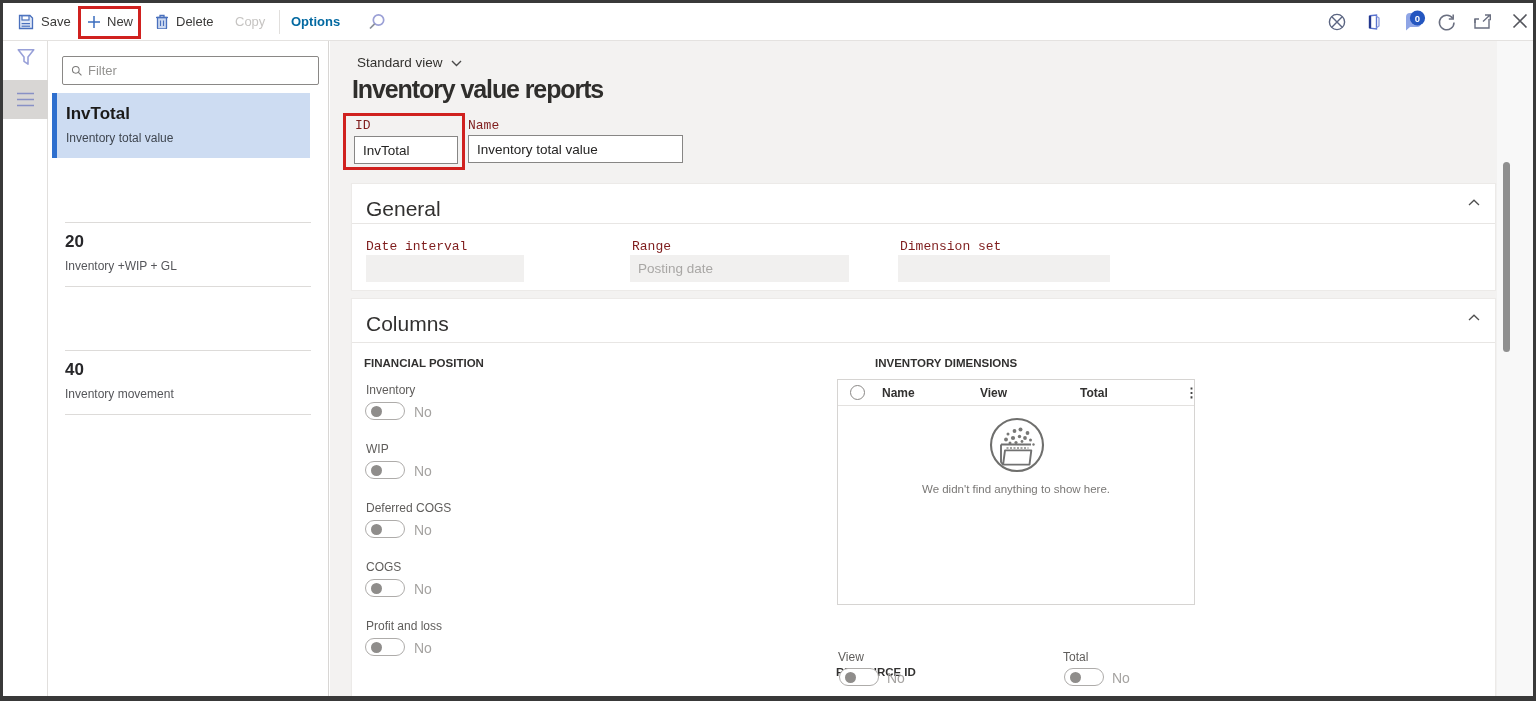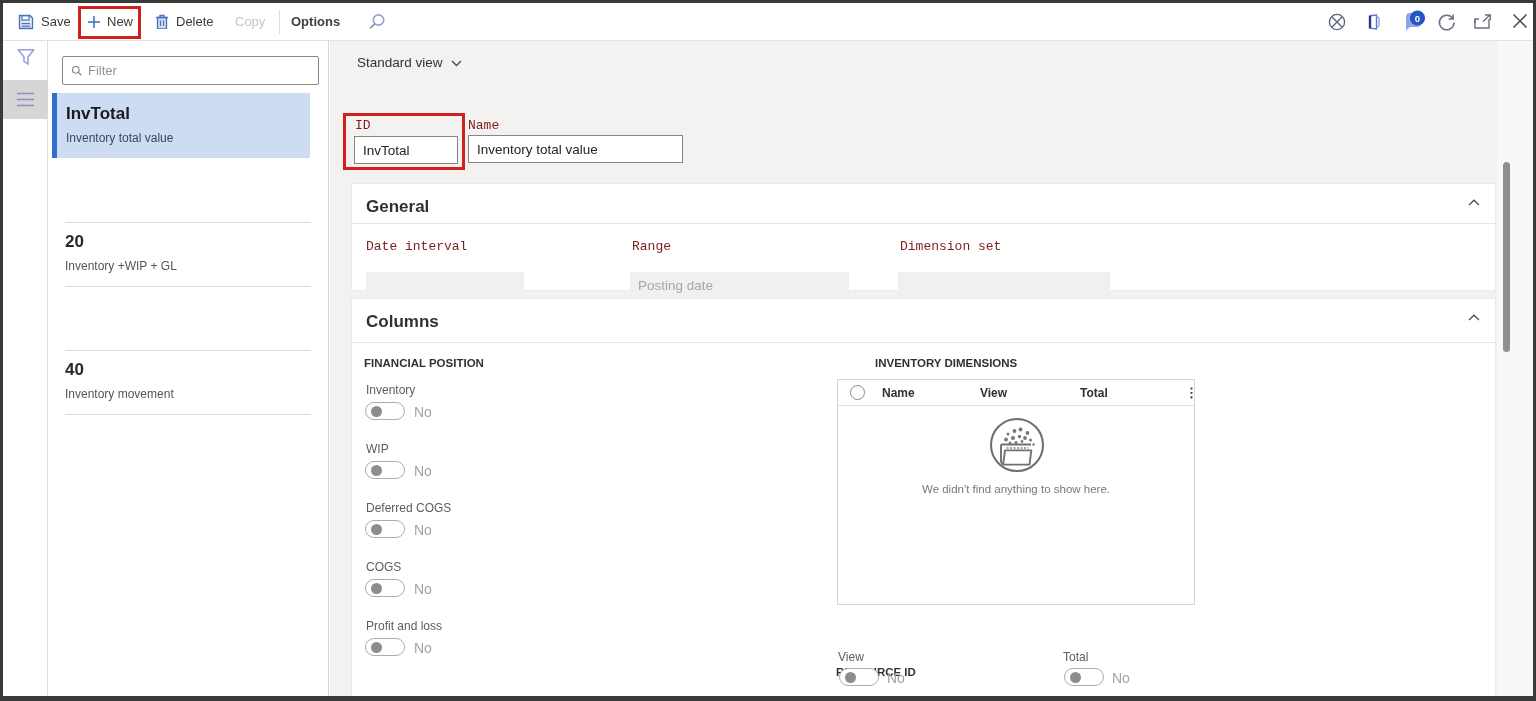--- a/index.html
+++ b/index.html
@@ -20,25 +20,25 @@
   .litem { position:absolute; left:4px; width:258px; height:64px; }
   .litem .t1 { position:absolute; left:13px; top:10px; font-size:17px; font-weight:700; color:#27272a; }
   .litem .t2 { position:absolute; left:13px; top:37px; font-size:12px; color:#55565a; }
   .lsep { position:absolute; left:17px; width:246px; height:1px; background:#dddbd9; }
   #selitem { position:absolute; left:4px; top:52px; width:258px; height:65px; background:#cddcf2; border-left:5px solid #2e6fce; }
   #selitem .t1 { position:absolute; left:9px; top:11px; font-size:17px; font-weight:700; color:#1b1a19; }
   #selitem .t2 { position:absolute; left:9px; top:38px; font-size:12px; color:#3f4650; }
   
   #main { position:absolute; left:330px; top:41px; width:1203px; height:656px; background:#f3f2f1; }
   .card { position:absolute; left:21px; width:1145px; background:#fff; border:1px solid #eceae8; box-shadow:0 0.3px 0.9px rgba(0,0,0,.08); }
-  .cardhead { position:absolute; left:14px; top:13px; font-size:17px; font-weight:700; color:#323130; }
+  .cardhead { position:absolute; left:14px; top:13px; font-size:21px; font-weight:400; color:#323130; }
   .cardsep { position:absolute; left:0; top:39px; width:100%; height:1px; background:#e8e6e4; }
   .chev { position:absolute; right:15px; top:15px; }
   .flabel { position:absolute; font-size:13px; color:#7f1d1d;font-family:Liberation Mono, monospace; }
-  .ginput { position:absolute; height:27px; background:#f1f0ef;margin-top:17px; }
+  .ginput { position:absolute; height:27px; background:#f1f0ef; }
   .winput { position:absolute; height:28px; background:#fff; border:1px solid #878685; font-size:13.5px; color:#252423; display:flex; align-items:center; padding-left:8px; }
   .sechead { position:absolute; font-size:11.5px; font-weight:700; color:#323130; }
   .toggle { position:absolute; width:40px; height:18px; border:1px solid #aeacaa; border-radius:9px; background:#fff; }
   .toggle::before { content:""; position:absolute; left:4.5px; top:2.5px; width:11px; height:11px; border-radius:50%; background:#8f8d8b; }
   .no { position:absolute; font-size:14px; color:#a5a3a1; }
   .slabel { position:absolute; font-size:12px; color:#5f5d5b; }
 </style>
 </head>
 <body>
   <div id="toolbar">
@@ -69,21 +69,21 @@
         <path d="M5.5 6.5 v5.5 M8.5 6.5 v5.5" stroke="#4a70bd" stroke-width="1.1"></path>
       </svg>
       <span>Delete</span>
     </div>
 
     <div class="tb-item" style="left:232px;color:#c6c4c2;">
       <span>Copy</span>
     </div>
     <div style="position:absolute;left:276px;top:7px;width:1px;height:24px;background:#e1dfdd;"></div>
 
-    <div class="tb-item" style="left:288px;font-weight:700;font-size:13px;color:#404040;">
+    <div class="tb-item" style="left:288px;font-weight:700;font-size:13px;color:#0369a1;">
       <span>Options</span>
     </div>
 
     <svg class="abs" style="left:364px;top:9px;" width="19" height="19" viewBox="0 0 19 19">
       <circle cx="11.5" cy="8" r="5.2" fill="none" stroke="#9ba0d6" stroke-width="1.7"></circle>
       <path d="M7.6 11.9 L3 16.5" stroke="#8a8f98" stroke-width="1.7"></path>
     </svg>
 
     <svg class="abs" style="left:1323px;top:8px;" width="22" height="22" viewBox="0 0 22 22">
       <circle cx="11" cy="11" r="7.6" fill="none" stroke="#5b6582" stroke-width="1.4"></circle>
@@ -150,20 +150,21 @@
       <div class="t2">Inventory movement</div>
     </div>
     <div class="lsep" style="top:373px;"></div>
   </div>
   <div id="main">
     <div style="position:absolute;left:27px;top:14px;font-size:13.5px;color:#33322f;">Standard view
       <svg width="11" height="7" viewBox="0 0 11 7" style="margin-left:5px;">
         <path d="M1 1 L5.5 5.5 L10 1" fill="none" stroke="#4a4a4a" stroke-width="1.4"></path>
       </svg>
     </div>
+    <div style="position:absolute;left:22px;top:34px;font-size:25px;font-weight:700;letter-spacing:-1.1px;color:#2f2e2c;">Inventory value reports</div>
     <div class="flabel" style="left:25px;top:77px;">ID</div>
     <div class="winput" style="left:24px;top:95px;width:104px;">InvTotal</div>
     <div class="flabel" style="left:138px;top:77px;">Name</div>
     <div class="winput" style="left:138px;top:94px;width:215px;">Inventory total value</div>
     <div style="position:absolute;left:13px;top:72px;width:122px;height:57px;border:3px solid #d0211f;z-index:10;"></div>
 
     <div class="card" style="top:142px;height:108px;">
       <div class="cardhead">General</div>
       <div class="cardsep"></div>
       <svg class="chev" width="12" height="7" viewBox="0 0 12 7">

